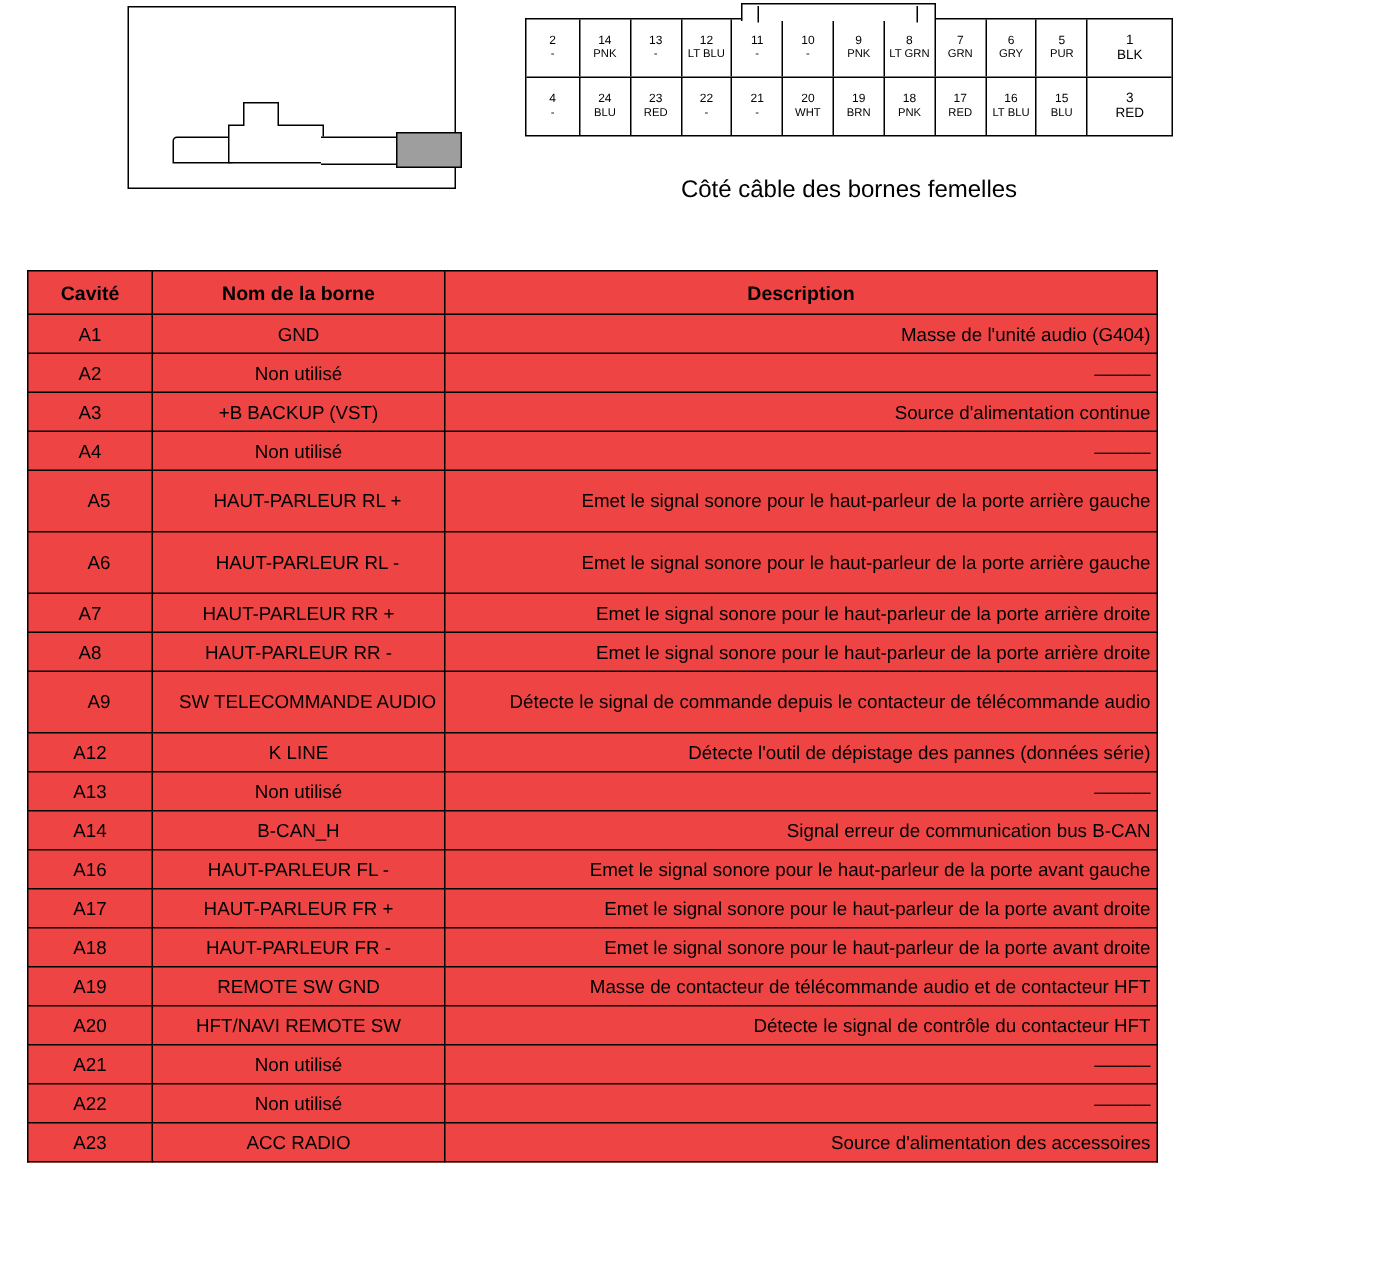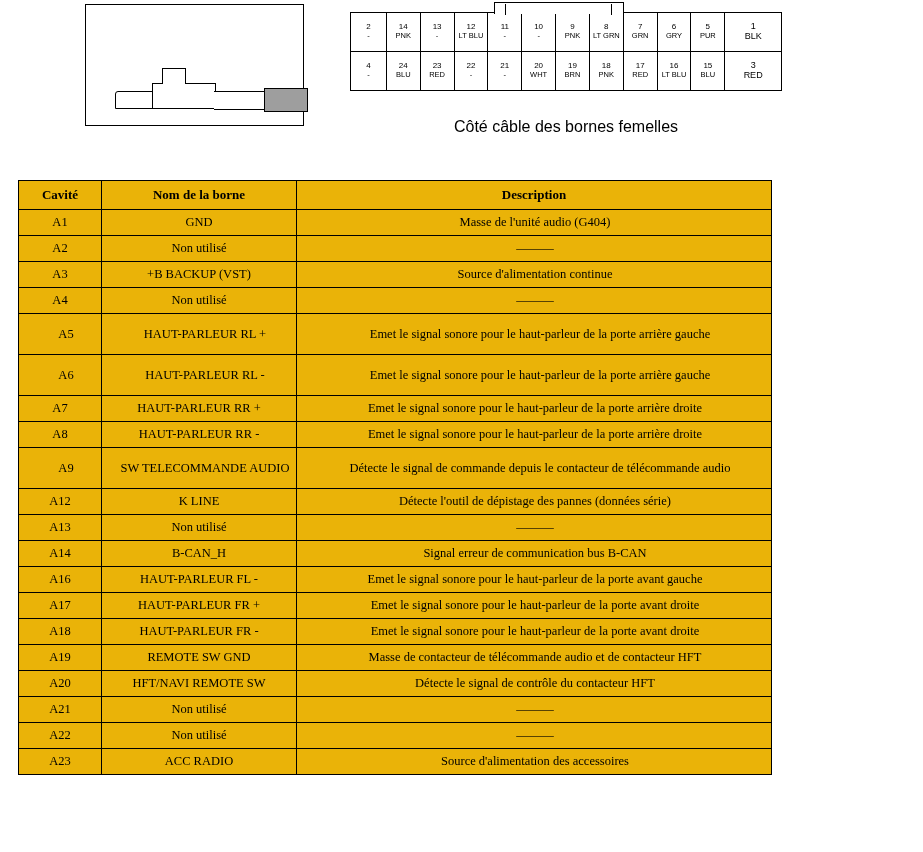--- a/index.html
+++ b/index.html
@@ -164,22 +164,21 @@
   }
 
   
   .pin-table {
     position: absolute;
     left: 18px;
     top: 180px;
     width: 753px;
     border-collapse: collapse;
     table-layout: fixed;
-    background: #eab308;
-    font-family: Liberation Serif, serif;
+    background: #ef4444;
   }
   .pin-table th,
   .pin-table td {
     border: 1px solid #000;
     font-size: 12.5px;
     padding: 3px 4px;
     vertical-align: middle;
   }
   .pin-table th {
     font-weight: bold;
@@ -192,21 +191,21 @@
   .col-desc { width: 475px; }
 
   td.cavity {
     text-align: center;
     margin-top: 20px;
   }
   td.name {
     text-align: center;
   }
   td.desc {
-    text-align: center;
+    text-align: right;
     padding-left: 6px;
     margin-left: 22px;
   }
   tr.tall td { height: 34px; padding-left: 16px; }
   tr.std td { height: 19px; }
 </style>
 </head>
 <body>
 
 <div class="top-area">

